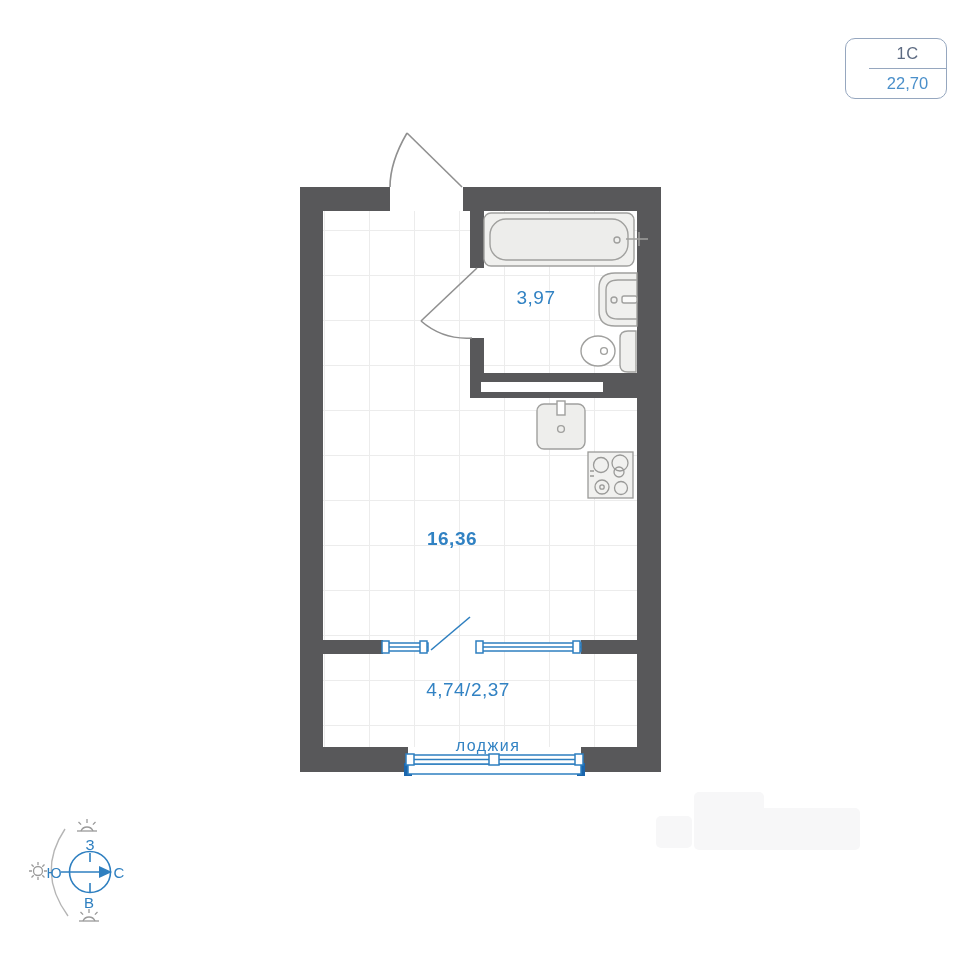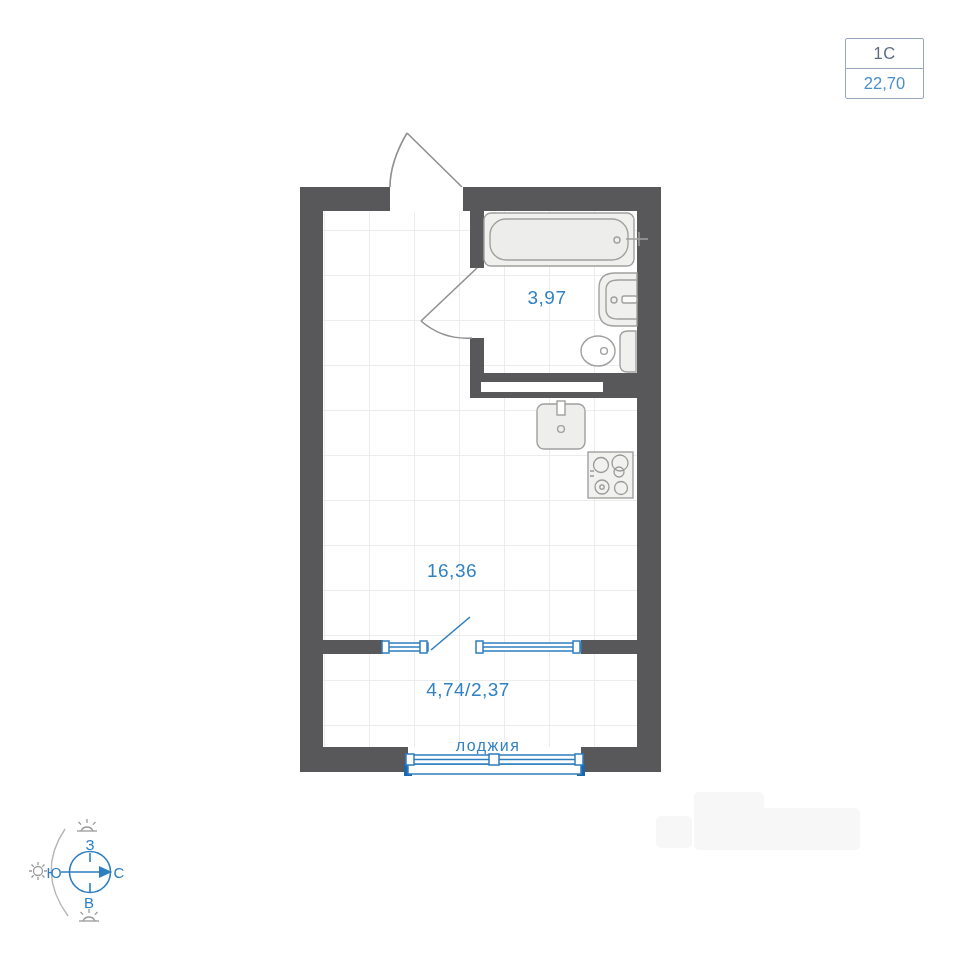--- a/index.html
+++ b/index.html
@@ -15,21 +15,21 @@
   .wall{background:#58585a;z-index:2;}
   .slot{position:absolute;left:11px;top:9px;width:122px;height:10px;background:#ffffff;}
   
   .overlay{left:0;top:0;width:960px;height:960px;z-index:3;pointer-events:none;}
   
   .plan-label{z-index:4;color:#3182c3;text-align:center;letter-spacing:.5px;}
   .lbl-big{font-size:19px;}
   .lbl-small{font-size:16px;letter-spacing:1.5px;}
   
   .badge{left:845px;top:38px;width:77px;height:59px;border:1.5px solid #96a7bf;
-         border-radius:2px;background:#fff;display:flex;flex-direction:column;z-index:5;}
+         border-radius:10px;background:#fff;display:flex;flex-direction:column;z-index:5;padding-left:23px;}
   .badge .row{flex:1;display:flex;align-items:center;justify-content:center;font-size:16.5px;}
   .badge .row.top{border-bottom:1.5px solid #96a7bf;color:#5d6b82;letter-spacing:.5px;}
   .badge .row.bottom{color:#4a8fca;}
   
   .wm{z-index:0;}
   .wm div{position:absolute;background:#f7f7f8;border-radius:5px;}
 </style>
 </head>
 <body>
 
@@ -160,22 +160,22 @@
       <path d="M61,872 H99" stroke="#2e7fc0" stroke-width="1.6" fill="none"></path>
       <polygon points="99,866 112,872 99,878" fill="#2e7fc0"></polygon>
 
       <text x="90" y="850" text-anchor="middle" font-size="15" fill="#2e7fc0" font-family="Liberation Sans, sans-serif">З</text>
       <text x="54" y="878" text-anchor="middle" font-size="15" fill="#2e7fc0" font-family="Liberation Sans, sans-serif">Ю</text>
       <text x="119" y="878" text-anchor="middle" font-size="15" fill="#2e7fc0" font-family="Liberation Sans, sans-serif">С</text>
       <text x="89" y="908" text-anchor="middle" font-size="15" fill="#2e7fc0" font-family="Liberation Sans, sans-serif">В</text>
     </g>
   </svg>
 
-  <div class="abs plan-label lbl-big" style="left:507px;top:287px;width:80px;">3,97</div>
-  <div class="abs plan-label lbl-big" style="left:402px;top:560px;width:100px;">16,36</div>
+  <div class="abs plan-label lbl-big" style="left:496px;top:287px;width:80px;">3,97</div>
+  <div class="abs plan-label lbl-big" style="left:402px;top:528px;width:100px;font-weight:bold;">16,36</div>
   <div class="abs plan-label lbl-big" style="left:388px;top:679px;width:160px;">4,74/2,37</div>
   <div class="abs plan-label lbl-small" style="left:408px;top:737px;width:160px;">лоджия</div>
 
   <div class="abs badge">
     <div class="row top">1С</div>
     <div class="row bottom">22,70</div>
   </div>
 
 </div>
 

